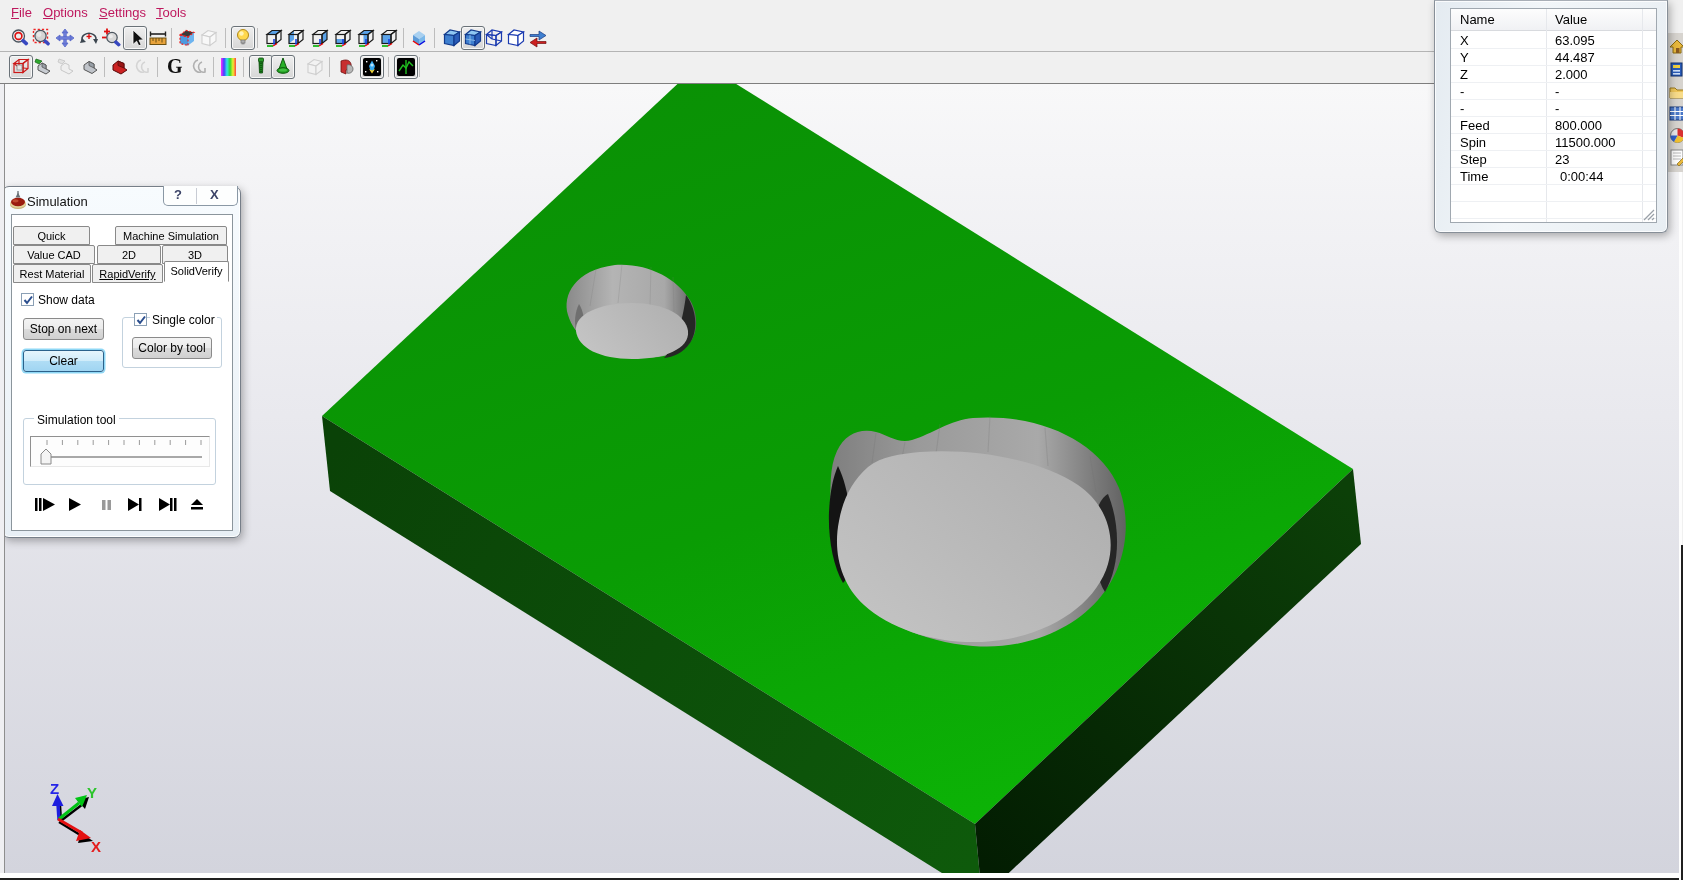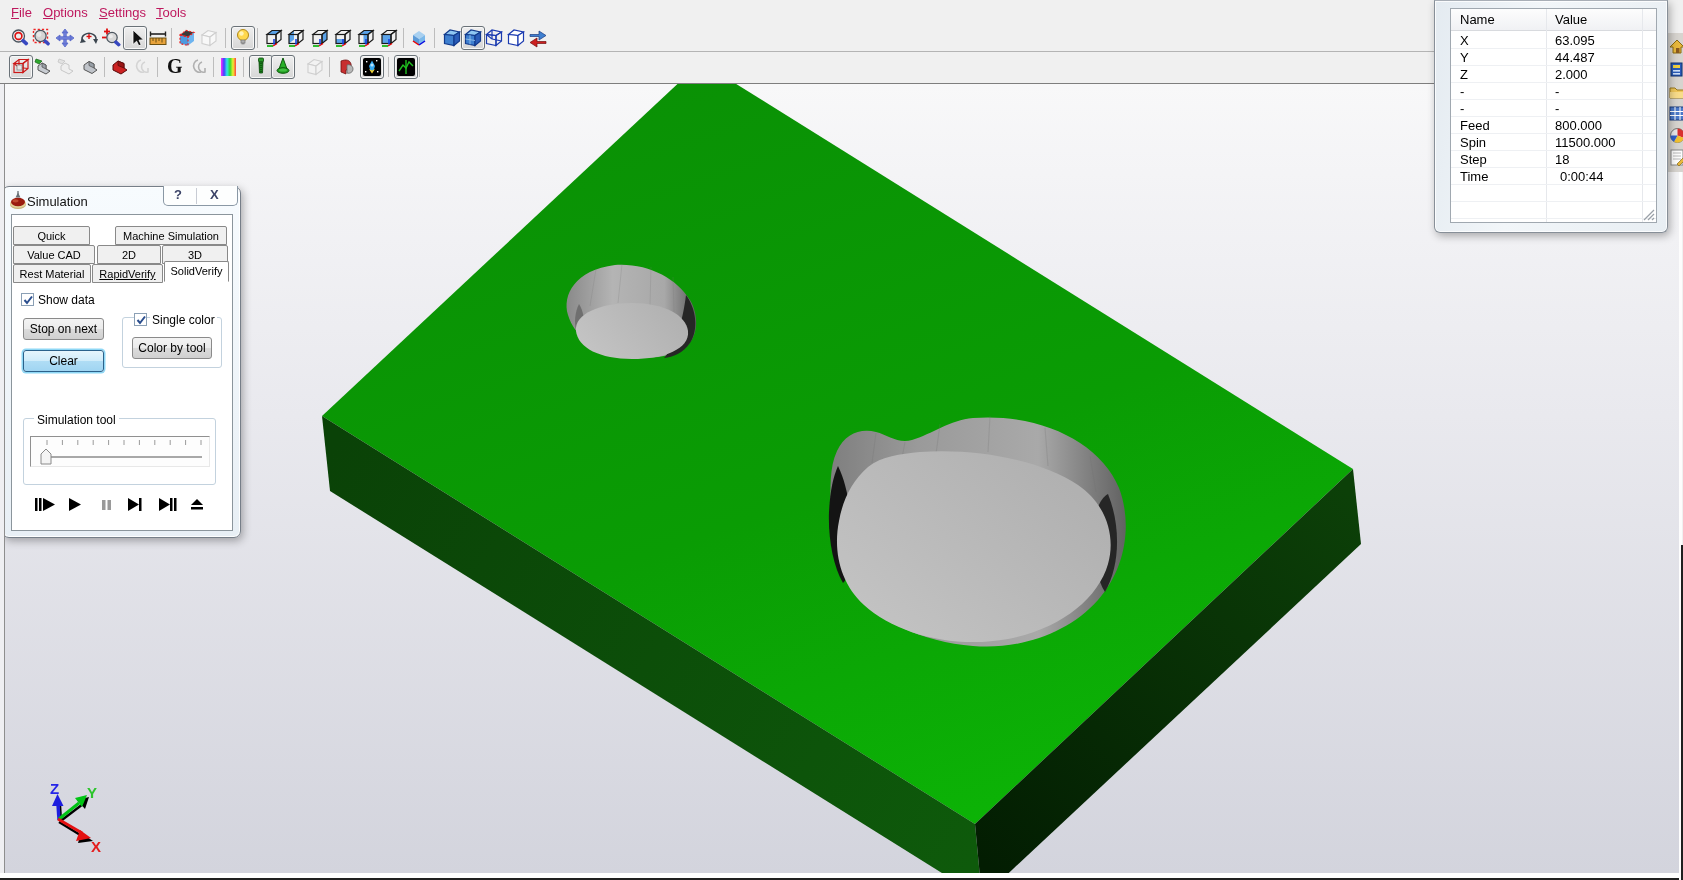--- a/index.html
+++ b/index.html
@@ -520,21 +520,21 @@
 <div class="drow" style="top:108px">
         <span class="dn">Feed</span>
         <span class="dval">800.000</span>
       </div>
 <div class="drow" style="top:125px">
         <span class="dn">Spin</span>
         <span class="dval">11500.000</span>
       </div>
 <div class="drow" style="top:142px">
         <span class="dn">Step</span>
-        <span class="dval">18</span>
+        <span class="dval">23</span>
       </div>
 <div class="drow" style="top:159px">
         <span class="dn">Time</span>
         <span class="dval" style="left:109px">0:00:44</span>
       </div>
 <div class="drow" style="top:176px"></div>
 <div class="drow" style="top:193px"></div>
 <svg style="position:absolute;right:1px;bottom:1px" width="14" height="14">
         <g stroke="#9aa0a8" stroke-width="1.3">
           <line x1="13" y1="3" x2="3" y2="13"></line>

